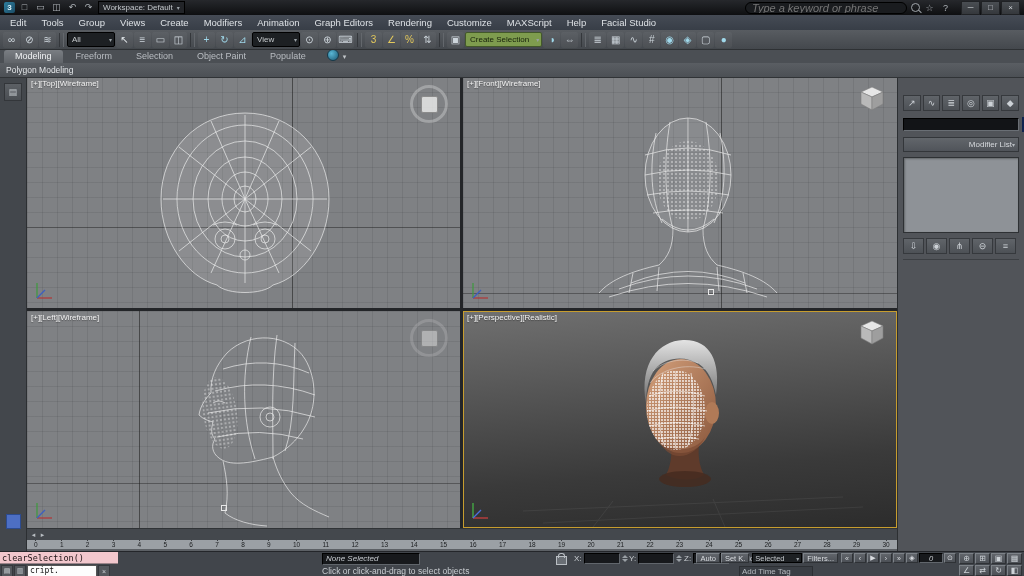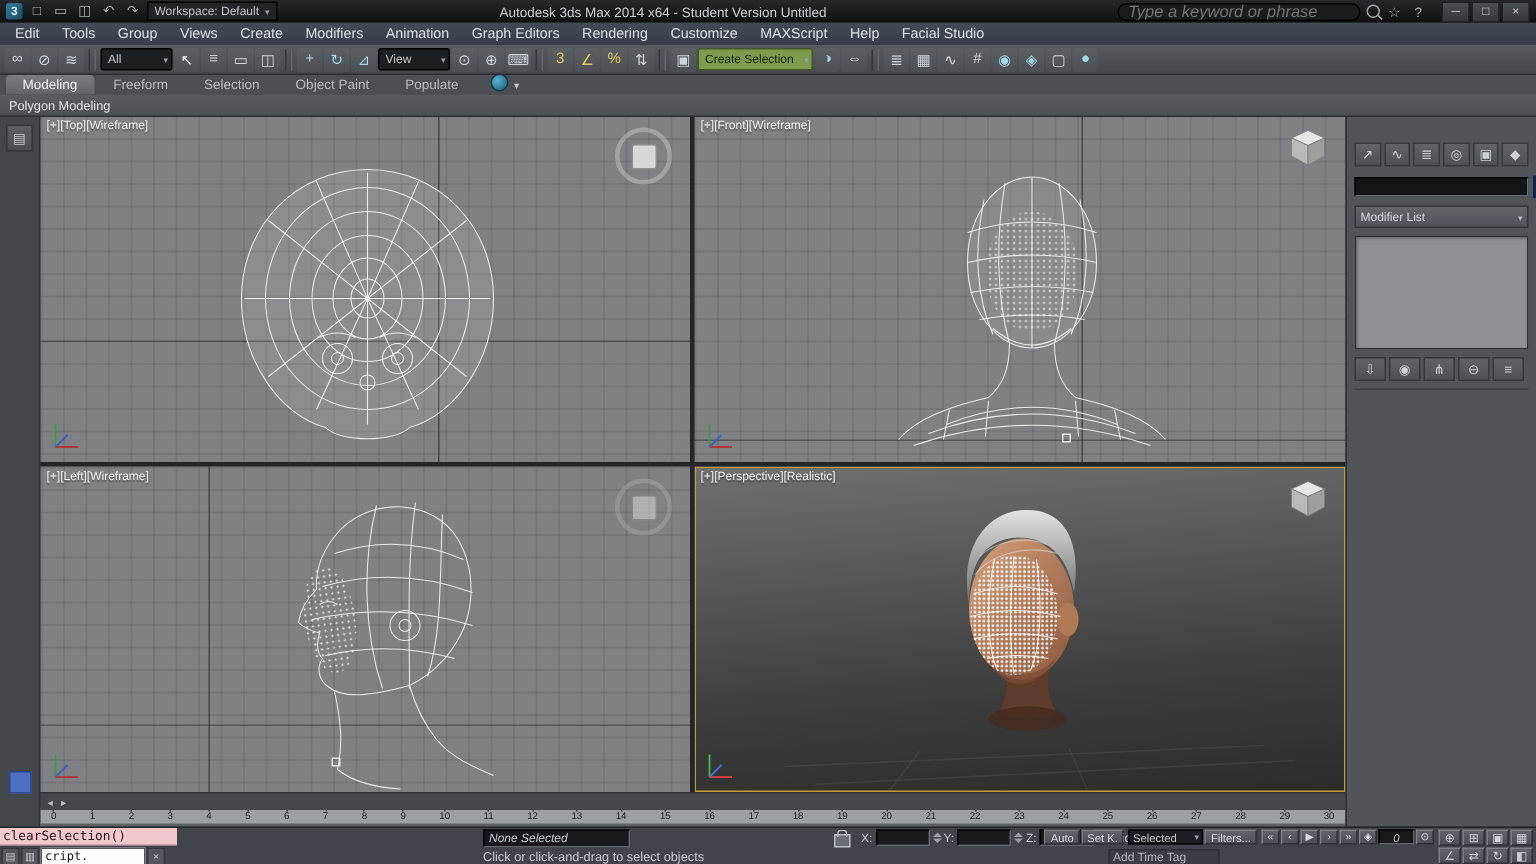--- a/index.html
+++ b/index.html
@@ -107,21 +107,21 @@
   .cmdpanel{position:absolute;top:77px;right:0;width:127px;height:474px;background:#515459;border-left:1px solid #2c2f32;
             padding:4px 5px;box-sizing:border-box;font-size:8px;color:#d7dade;}
   .cptabs{display:flex;gap:2px;margin:14px 0 6px 0;}
   .cptab{width:16px;height:14px;background:linear-gradient(#606469,#4d5156);border:1px solid #36393d;color:#cdd2d7;
          font-size:9px;display:flex;align-items:center;justify-content:center;}
   .namerow{display:flex;gap:3px;margin-bottom:5px;align-items:center;}
   .namefield{flex:1;height:11px;background:#121417;border:1px solid #000;border-bottom-color:#6a6f75;
              border-right-color:#6a6f75;color:#ccc;font-size:8px;padding:0 2px;outline:none;font-family:"Liberation Sans",sans-serif;}
   .swatch{width:13px;height:13px;background:#3056c8;border:1px solid #10234f;}
   .modlist{height:13px;background:linear-gradient(#62666b,#50545a);border:1px solid #33363a;display:flex;
-           align-items:center;justify-content:space-between;padding:0 3px;margin-bottom:5px;}
+           align-items:center;justify-content:flex-end;padding:0 3px;margin-bottom:5px;}
   .mlcaret{font-size:6px;color:#b4b9be;}
   .stackbox{height:74px;background:#8e9297;border:1px solid #2e3134;box-shadow:inset 1px 1px 2px rgba(0,0,0,.3);margin-bottom:5px;}
   .cpbtns{display:flex;gap:2px;border-bottom:1px solid #3c3f43;padding-bottom:5px;}
   .cpbtn{width:19px;height:14px;background:linear-gradient(#606469,#4d5156);border:1px solid #36393d;color:#cdd2d7;
          font-size:9px;display:flex;align-items:center;justify-content:center;}
 
   
   .statusbar{position:absolute;top:551px;left:0;width:1024px;height:25px;background:#41454b;border-top:1px solid #24262a;
              font-size:8px;color:#c7cbd0;}
   .sunken{background:#17191c;border:1px solid #000;border-bottom-color:#61666c;border-right-color:#61666c;font-style:italic;}
@@ -174,21 +174,20 @@
     <span class="appicon">3</span>
     <span class="qbtn">□</span>
       <span class="qbtn">▭</span>
       <span class="qbtn">◫</span>
       <span class="qbtn">↶</span>
       <span class="qbtn">↷</span>
     <div class="wsdrop">
       <span>Workspace: Default</span>
       <span class="wscaret">▾</span>
     </div>
-    <div class="tb-title">Autodesk 3ds Max  2014 x64   - Student Version    Untitled</div>
     <div class="search">
       <input type="text" placeholder="Type a keyword or phrase" style="">
       <span class="mag"></span>
     </div>
     <span class="tico">☆</span>
       <span class="tico">?</span>
     <div class="winbtns">
       <span class="wbtn">─</span>
         <span class="wbtn">□</span>
         <span class="wbtn">×</span>

